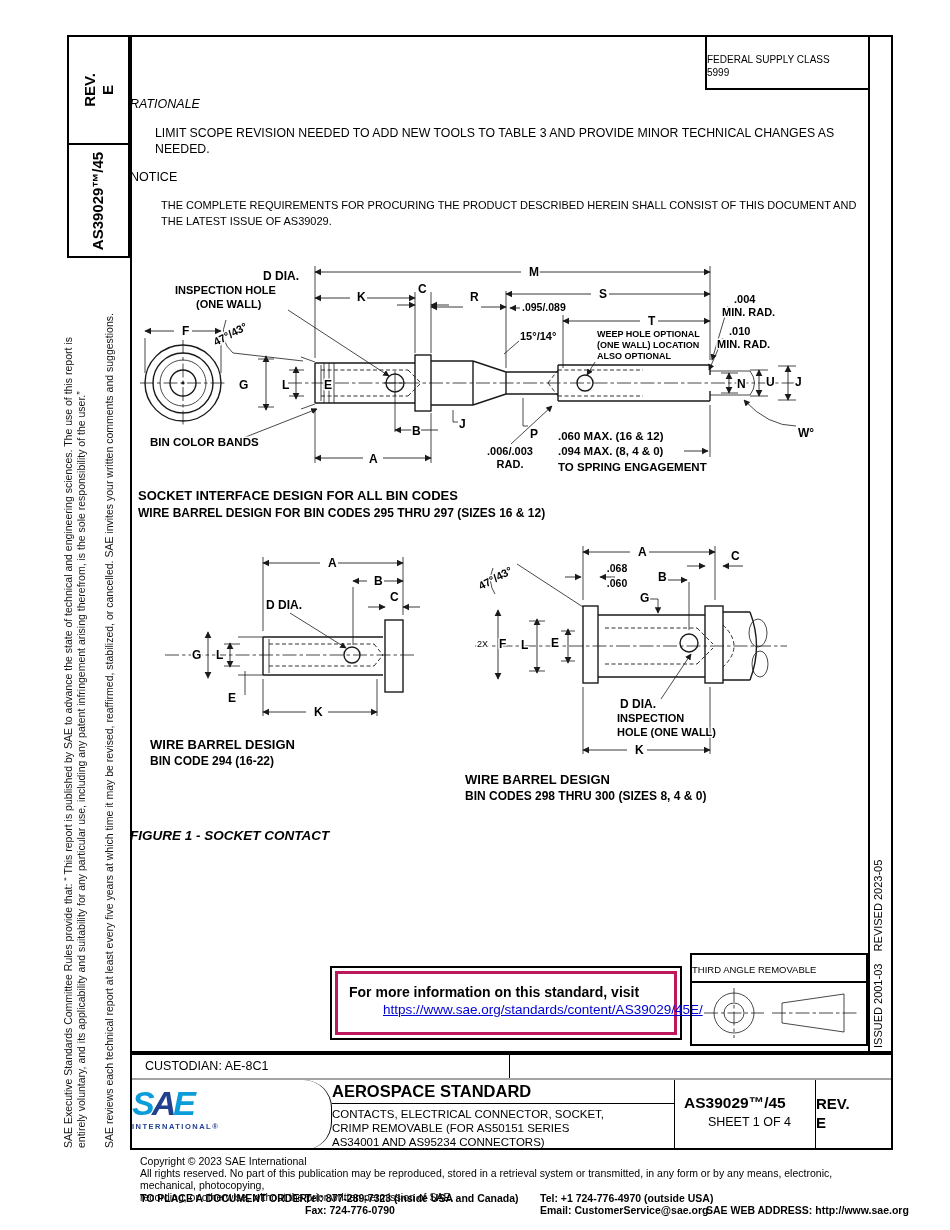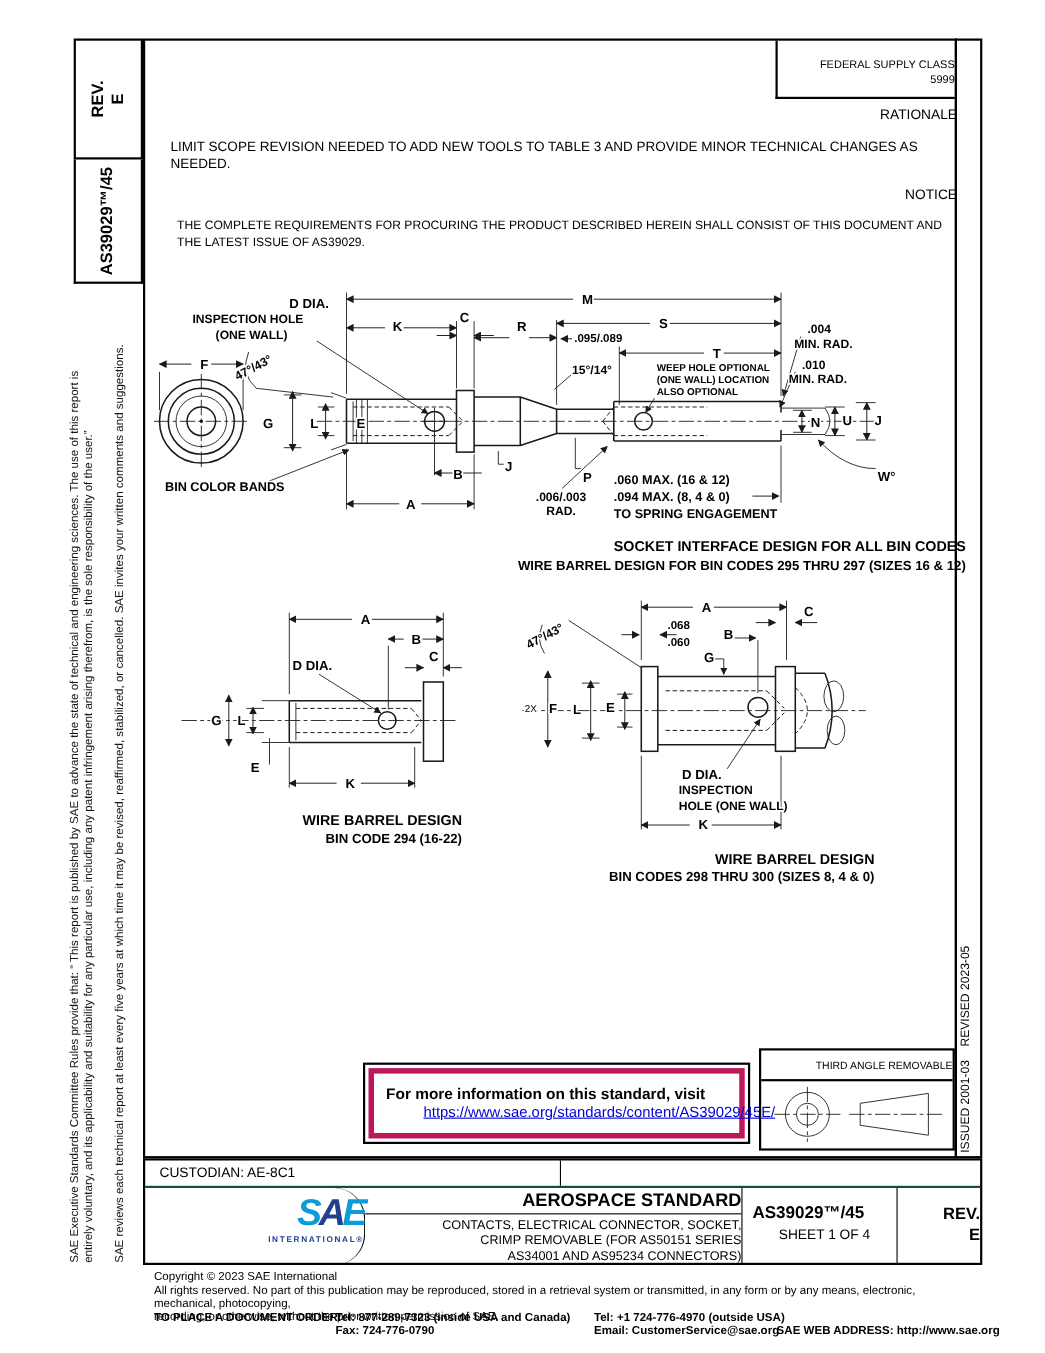--- a/index.html
+++ b/index.html
@@ -1,20 +1,20 @@
 <!DOCTYPE html>
 <html><head>
 <meta charset="utf-8">
 <style>
   html,body{margin:0;padding:0;background:#fff;}
   .page{position:relative;width:950px;height:1230px;background:#fff;overflow:hidden;
         font-family:"Liberation Sans",sans-serif;color:#000;}
   .abs{position:absolute;}
   .bx{box-sizing:border-box;}
-  .ctr{text-align:right;}
+  .ctr{text-align:left;}
   .b{font-weight:bold;}
   .rot{transform:rotate(-90deg);transform-origin:0 0;}
   .vlabel{display:flex;align-items:center;justify-content:center;}
   .vlabel>div{transform:rotate(-90deg);font-weight:bold;font-size:15px;line-height:18px;text-align:center;white-space:nowrap;}
   .sidebar-txt{font-size:10.5px;line-height:13px;color:#141414;white-space:nowrap;}
   svg text{font-family:"Liberation Sans",sans-serif;fill:#000;stroke:#fff;stroke-width:3px;paint-order:stroke;stroke-linejoin:round;}
   .ol{stroke:#1a1a1a;stroke-width:1.4;fill:none;}
   .tl{stroke:#1a1a1a;stroke-width:0.8;fill:none;}
   .dim{stroke:#222;stroke-width:0.9;fill:none;}
   .dsh{stroke:#1a1a1a;stroke-width:0.9;fill:none;stroke-dasharray:4 2.5;}
@@ -45,21 +45,21 @@
   <div class="abs bx" style="left:130px;top:35px;width:740px;height:1018px;border:2px solid #000;"></div>
 
   <div class="abs bx" style="left:868px;top:35px;width:25px;height:1018px;border:2px solid #000;"></div>
   <div class="abs rot" style="left:872px;top:1048px;width:245px;height:16px;font-size:11px;white-space:pre;">ISSUED 2001-03    REVISED 2023-05</div>
 
   <div class="abs bx ctr" style="left:705px;top:37px;width:163px;height:53px;border-left:2px solid #000;border-bottom:2px solid #000;padding-top:16px;font-size:10px;line-height:13px;">
     <div>FEDERAL SUPPLY CLASS</div>
     <div>5999</div>
   </div>
 
-  <div class="abs ctr" style="left:130px;top:97px;width:740px;font-size:12.5px;">RATIONALE</div>
+  <div class="abs ctr" style="left:130px;top:97px;width:740px;font-size:12.5px;font-style:italic;">RATIONALE</div>
   <div class="abs" style="left:155px;top:126px;width:700px;font-size:12.3px;line-height:15.5px;">LIMIT SCOPE REVISION NEEDED TO ADD NEW TOOLS TO TABLE 3 AND PROVIDE MINOR TECHNICAL CHANGES AS NEEDED.</div>
   <div class="abs ctr" style="left:130px;top:170px;width:740px;font-size:12.5px;">NOTICE</div>
   <div class="abs" style="left:161px;top:198px;width:706px;font-size:11px;line-height:15.5px;">THE COMPLETE REQUIREMENTS FOR PROCURING THE PRODUCT DESCRIBED HEREIN SHALL CONSIST OF THIS DOCUMENT AND THE LATEST ISSUE OF AS39029.</div>
 
   <div class="abs" style="left:138px;top:258px;width:740px;">
     <svg width="740" height="218" viewBox="0 0 740 218">
       <defs>
         <marker id="ah" viewBox="0 0 10 10" refX="9" refY="5" markerWidth="8" markerHeight="8" orient="auto-start-reverse">
           <path d="M0 0 L10 5 L0 10 z" fill="#1a1a1a"></path>
         </marker>
@@ -279,41 +279,42 @@
           <text x="155" y="178" font-size="12" font-weight="bold">D DIA.</text>
           <text x="152" y="192" font-size="11" font-weight="bold">INSPECTION</text>
           <text x="152" y="206" font-size="11" font-weight="bold">HOLE (ONE WALL)</text>
           <text x="170" y="224" font-size="12" font-weight="bold">K</text>
         </g>
     </svg>
     <div class="ctr b" style="font-size:13px;margin-top:8px;">WIRE BARREL DESIGN</div>
     <div class="ctr b" style="font-size:12px;margin-top:2px;">BIN CODES 298 THRU 300 (SIZES 8, 4 &amp; 0)</div>
   </div>
 
+  <div class="abs ctr b" style="left:130px;top:828px;width:720px;font-size:13.5px;font-style:italic;">FIGURE 1 - SOCKET CONTACT</div>
 
   <div class="abs bx" style="left:330px;top:966px;width:352px;height:74px;border:2.5px solid #000;padding:3px;">
-    <div class="bx" style="border:5px solid #be185d;width:100%;height:100%;padding:10px 0 0 11px;">
+    <div class="bx" style="border:3px solid #be185d;width:100%;height:100%;padding:10px 0 0 11px;">
       <div class="b" style="font-size:14px;">For more information on this standard, visit</div>
       <a href="#" style="font-size:13.5px;padding-left:34px;">https://www.sae.org/standards/content/AS39029/45E/</a>
     </div>
   </div>
 
   <div class="abs bx" style="left:690px;top:953px;width:178px;height:93px;border:2px solid #000;">
     <div class="ctr bx" style="height:28px;border-bottom:2px solid #000;font-size:9.5px;padding-top:9px;">THIRD ANGLE REMOVABLE</div>
     <svg width="174" height="60" viewBox="0 0 174 60">
       <circle class="tl" cx="42" cy="30" r="20"></circle>
       <circle class="tl" cx="42" cy="30" r="10"></circle>
       <path class="cl" d="M12 30 H72 M42 5 V55"></path>
       <path class="tl" d="M90 20 L152 11 L152 49 L90 40 Z"></path>
       <path class="cl" d="M80 30 H166"></path>
     </svg>
   </div>
 
   <div class="abs bx" style="left:130px;top:1053px;width:763px;height:97px;border:2px solid #000;">
-    <div style="display:flex;height:25px;border-bottom:2px solid #14532d;box-sizing:border-box;">
+    <div style="display:flex;height:25px;border-bottom:2px solid #a3a3a3;box-sizing:border-box;">
       <div class="bx" style="width:378px;border-right:1.5px solid #000;font-size:12.5px;padding:4px 0 0 13px;">CUSTODIAN: AE-8C1</div>
     </div>
     <div style="display:flex;height:70px;">
 
       <div class="bx ctr" style="width:200px;border-right:1.5px solid #000;padding-top:6px;border-radius:28px;">
         <div style="font-style:italic;font-weight:800;font-size:34px;line-height:34px;letter-spacing:-3px;">
           <span style="color:#0b9dd9;">S</span><span style="color:#21418f;">A</span><span style="color:#0b9dd9;">E</span>
         </div>
         <div style="color:#21418f;font-size:7.5px;font-weight:bold;letter-spacing:1.5px;margin-top:2px;">INTERNATIONAL®</div>
       </div>

